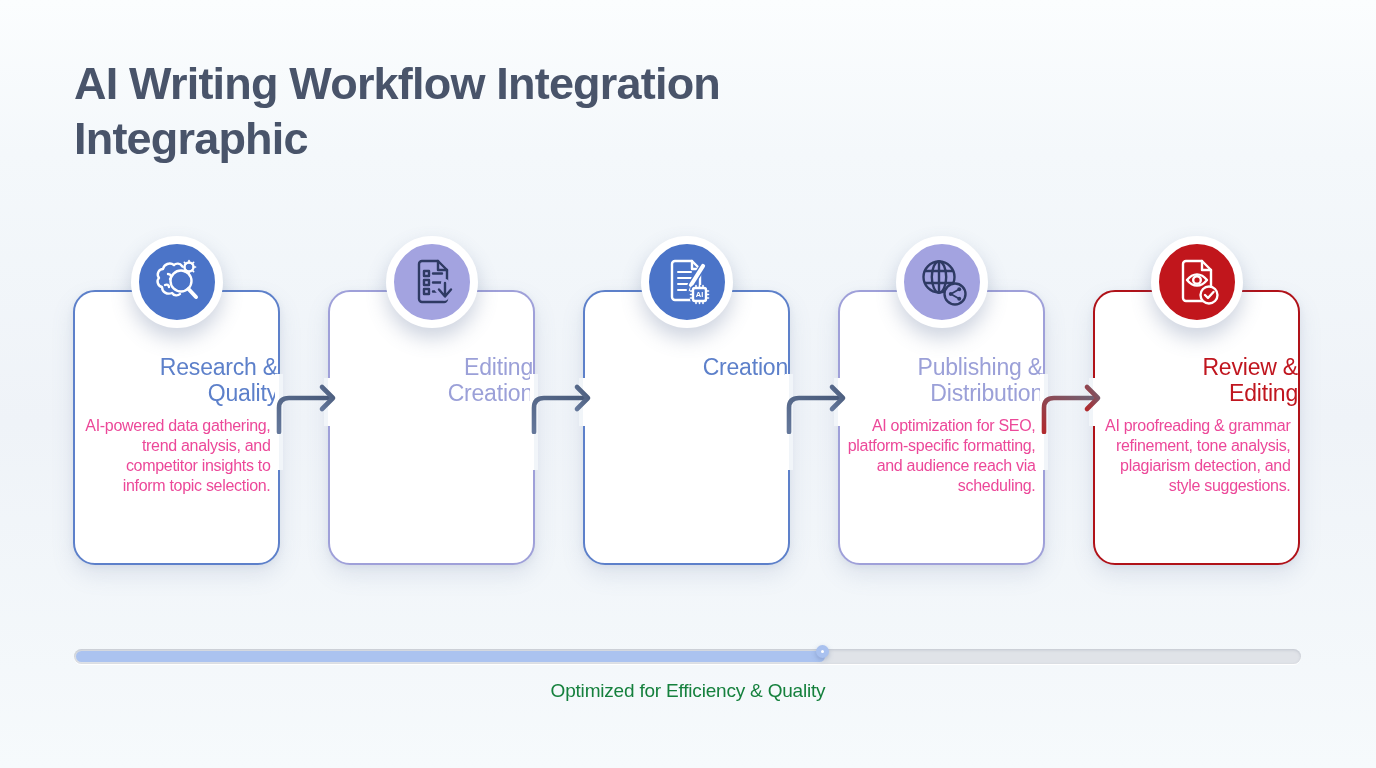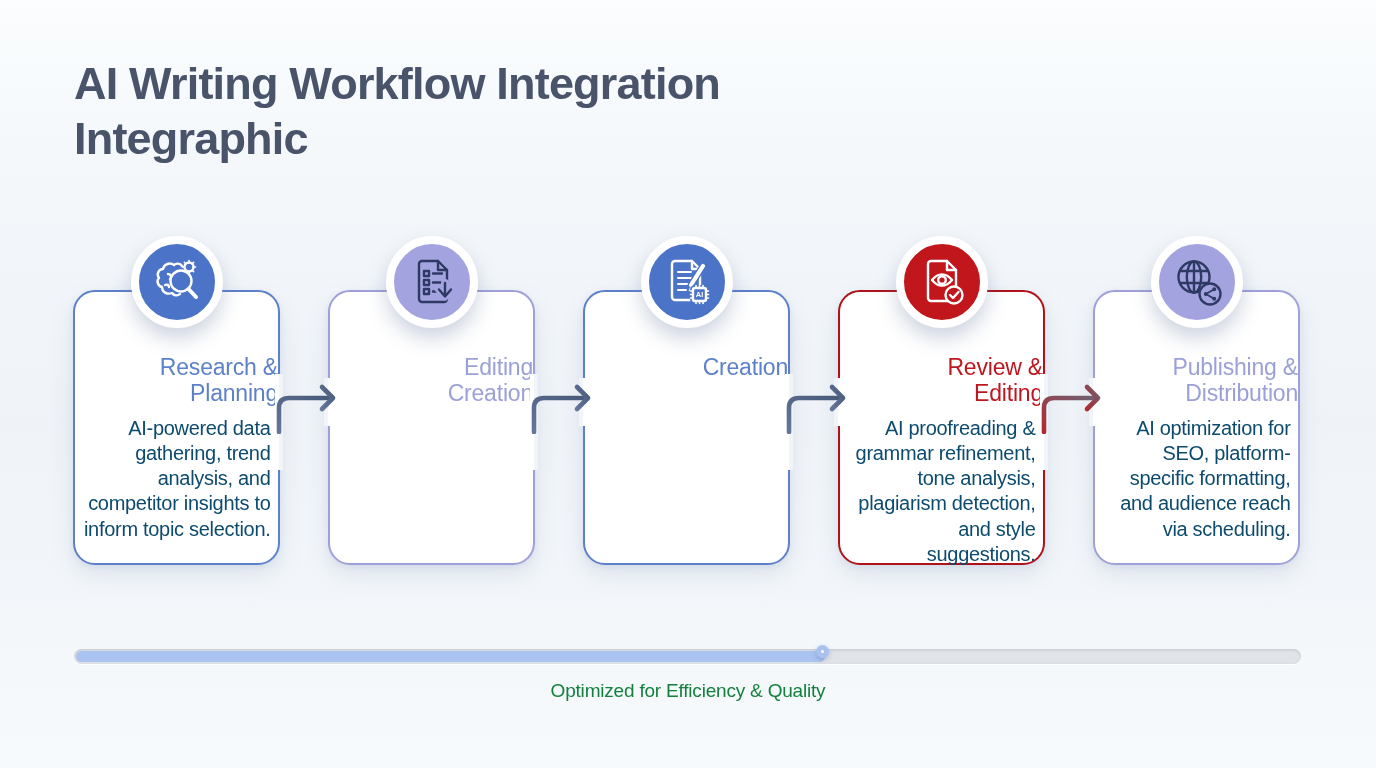--- a/index.html
+++ b/index.html
@@ -40,22 +40,22 @@
     color:var(--stroke); z-index:2;
   }
   .icon-circle svg { width:56px; height:56px; display:block; }
   .icon-circle svg * { vector-effect:none; }
   .card-title {
     margin-top:62px; font-size:23px; font-weight:400; line-height:1.15;
     letter-spacing:-0.2px; color:var(--title);
   }
   .card-desc {
     margin:9px auto 0; width:188px;
-    font-size:20px; line-height:1.26; letter-spacing:-0.3px;
-    color:#0c4a6e;
+    font-size:16px; line-height:1.26; letter-spacing:-0.3px;
+    color:#ec4899;
   }
   .gap-mask { position:absolute; z-index:3; }
   .gap-mask.right { top:84px; width:8px; height:96px;
     background:linear-gradient(90deg,#ffffff 0 50%, #f1f5f9 50% 100%); }
   .gap-mask.left  { top:88px; width:8px; height:48px;
     background:linear-gradient(90deg,#f1f5f9 0 50%, #ffffff 50% 100%); }
   .gm-a1{left:202px}.gm-a2{left:457px}.gm-a3{left:712px}.gm-a4{left:967px}
   .gm-b1{left:251px}.gm-b2{left:506px}.gm-b3{left:761px}.gm-b4{left:1016px}
   .flow-arrow { position:absolute; top:84px; width:66px; height:60px; z-index:4; }
   .fa-1{left:200px}.fa-2{left:455px}.fa-3{left:710px}.fa-4{left:965px}
@@ -99,21 +99,21 @@
         <path d="M19 20c3 0 4 3 2 5"></path>
         <path d="M16 31c2-1 4 0 4 2"></path>
         <circle cx="40" cy="13" r="4.5"></circle>
         <path d="M40 6.5v2.2M40 17.3v2.2M46.5 13h-2.2M35.7 13h-2.2M44.6 8.4l-1.6 1.6M37 16l-1.6 1.6M44.6 17.6l-1.6-1.6M37 10l-1.6-1.6" stroke-width="1.7"></path>
         <circle cx="32" cy="27" r="10.5"></circle>
         <path d="M39.5 35l7.5 8" stroke-width="4"></path>
       </svg>
     </div>
     <div class="card-title">
       <span style="display:block">Research &amp;</span>
-      <span style="display:block">Planning</span>
+      <span style="display:block">Quality</span>
     </div>
     <p class="card-desc">AI-powered data gathering, trend analysis, and competitor insights to inform topic selection.</p>
   </div>
 
   <div class="card theme-purple">
     <div class="icon-circle">
       <svg viewBox="0 0 56 56" fill="none" stroke="currentColor" stroke-width="2.4" stroke-linecap="round" stroke-linejoin="round">
         <path d="M18 7h16l9 9v29a3 3 0 0 1-3 3H18a3 3 0 0 1-3-3V10a3 3 0 0 1 3-3z"></path>
         <path d="M34 7v9h9"></path>
         <rect x="20" y="17" width="5" height="5"></rect>
@@ -149,38 +149,20 @@
         <rect x="34" y="34" width="13" height="13" rx="2" style="fill:var(--circle)"></rect>
         <path d="M37 31.5v2.5M40.5 31.5v2.5M44 31.5v2.5M37 47v2.5M40.5 47v2.5M44 47v2.5M31.5 37h2.5M31.5 40.5h2.5M31.5 44h2.5M47 37h2.5M47 40.5h2.5M47 44h2.5" stroke-width="1.6"></path>
         <text x="40.5" y="43.4" text-anchor="middle" font-family="Liberation Sans, sans-serif" font-size="7.5" font-weight="bold" fill="currentColor" stroke="none">AI</text>
       </svg>
     </div>
     <div class="card-title">
       <span style="display:block">Creation</span>
     </div>
   </div>
 
-  <div class="card theme-red">
-    <div class="icon-circle">
-      <svg viewBox="0 0 56 56" fill="none" stroke="currentColor" stroke-width="2.4" stroke-linecap="round" stroke-linejoin="round">
-        <path d="M17 7h16l9 9v28a3 3 0 0 1-3 3H17a3 3 0 0 1-3-3V10a3 3 0 0 1 3-3z"></path>
-        <path d="M33 7v9h9"></path>
-        <path d="M18 26c6-7.5 14-7.5 20 0c-6 7.5-14 7.5-20 0z"></path>
-        <circle cx="28" cy="26" r="3.8"></circle>
-        <circle cx="40" cy="41" r="8.5" style="fill:var(--circle)"></circle>
-        <path d="M36 41l3 3 5.5-6"></path>
-      </svg>
-    </div>
-    <div class="card-title">
-      <span style="display:block">Review &amp;</span>
-      <span style="display:block">Editing</span>
-    </div>
-    <p class="card-desc">AI proofreading &amp; grammar refinement, tone analysis, plagiarism detection, and style suggestions.</p>
-  </div>
-
   <div class="card theme-purple">
     <div class="icon-circle">
       <svg viewBox="0 0 56 56" fill="none" stroke="currentColor" stroke-width="2.4" stroke-linecap="round" stroke-linejoin="round">
         <circle cx="25" cy="23" r="15.5"></circle>
         <ellipse cx="25" cy="23" rx="7.2" ry="15.5"></ellipse>
         <path d="M25 7.5v31"></path>
         <path d="M11.5 17h27M11.5 29h27"></path>
         <circle cx="41" cy="40" r="10.5" style="fill:var(--circle)"></circle>
         <circle cx="36.8" cy="40" r="2" fill="currentColor" stroke="none"></circle>
         <circle cx="45.2" cy="35.2" r="2" fill="currentColor" stroke="none"></circle>
@@ -188,20 +170,38 @@
         <path d="M38.6 39l4.8-2.8M38.6 41l4.8 2.8" stroke-width="1.8"></path>
       </svg>
     </div>
     <div class="card-title">
       <span style="display:block">Publishing &amp;</span>
       <span style="display:block">Distribution</span>
     </div>
     <p class="card-desc">AI optimization for SEO, platform-specific formatting, and audience reach via scheduling.</p>
   </div>
 
+  <div class="card theme-red">
+    <div class="icon-circle">
+      <svg viewBox="0 0 56 56" fill="none" stroke="currentColor" stroke-width="2.4" stroke-linecap="round" stroke-linejoin="round">
+        <path d="M17 7h16l9 9v28a3 3 0 0 1-3 3H17a3 3 0 0 1-3-3V10a3 3 0 0 1 3-3z"></path>
+        <path d="M33 7v9h9"></path>
+        <path d="M18 26c6-7.5 14-7.5 20 0c-6 7.5-14 7.5-20 0z"></path>
+        <circle cx="28" cy="26" r="3.8"></circle>
+        <circle cx="40" cy="41" r="8.5" style="fill:var(--circle)"></circle>
+        <path d="M36 41l3 3 5.5-6"></path>
+      </svg>
+    </div>
+    <div class="card-title">
+      <span style="display:block">Review &amp;</span>
+      <span style="display:block">Editing</span>
+    </div>
+    <p class="card-desc">AI proofreading &amp; grammar refinement, tone analysis, plagiarism detection, and style suggestions.</p>
+  </div>
+
   <div class="gap-mask right gm-a1"></div>
   <div class="gap-mask right gm-a2"></div>
   <div class="gap-mask right gm-a3"></div>
   <div class="gap-mask right gm-a4"></div>
   <div class="gap-mask left gm-b1"></div>
   <div class="gap-mask left gm-b2"></div>
   <div class="gap-mask left gm-b3"></div>
   <div class="gap-mask left gm-b4"></div>
 
   <svg class="flow-arrow fa-1" viewBox="0 0 66 60" fill="none">

